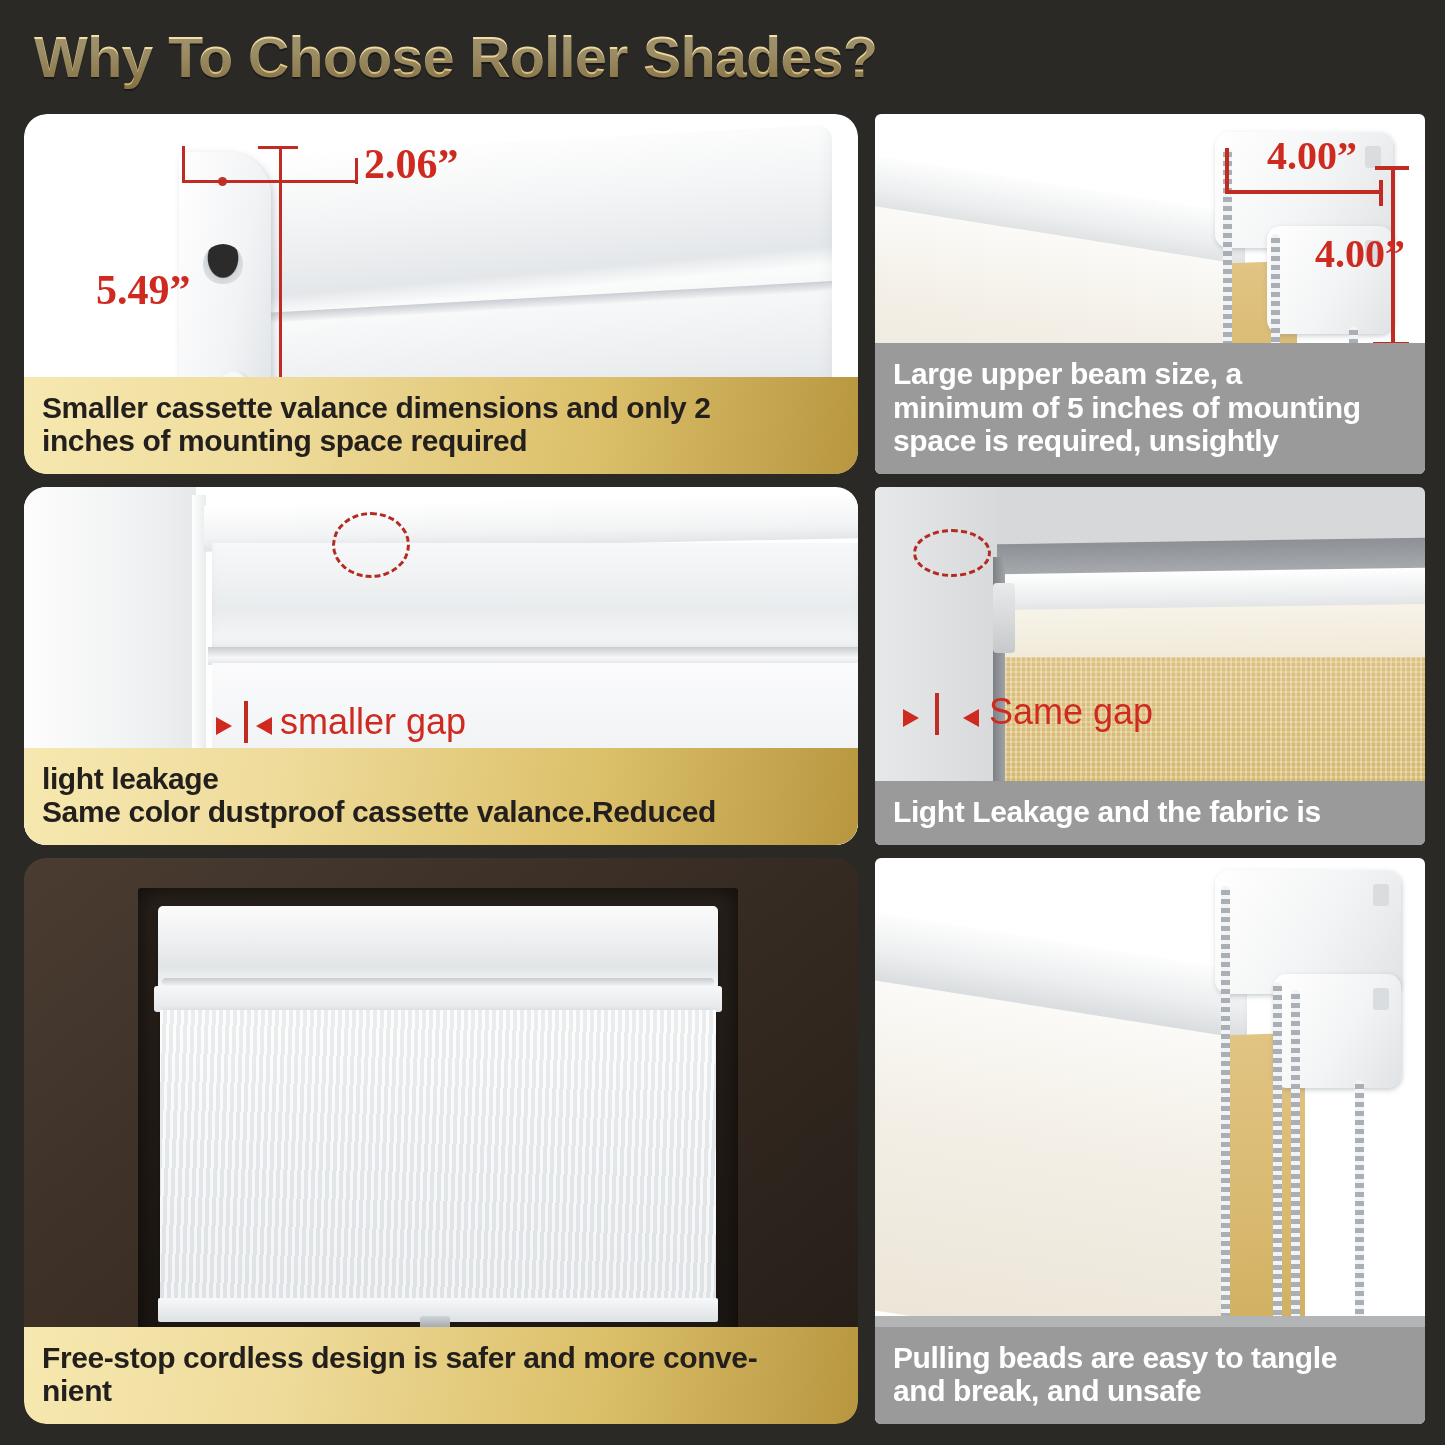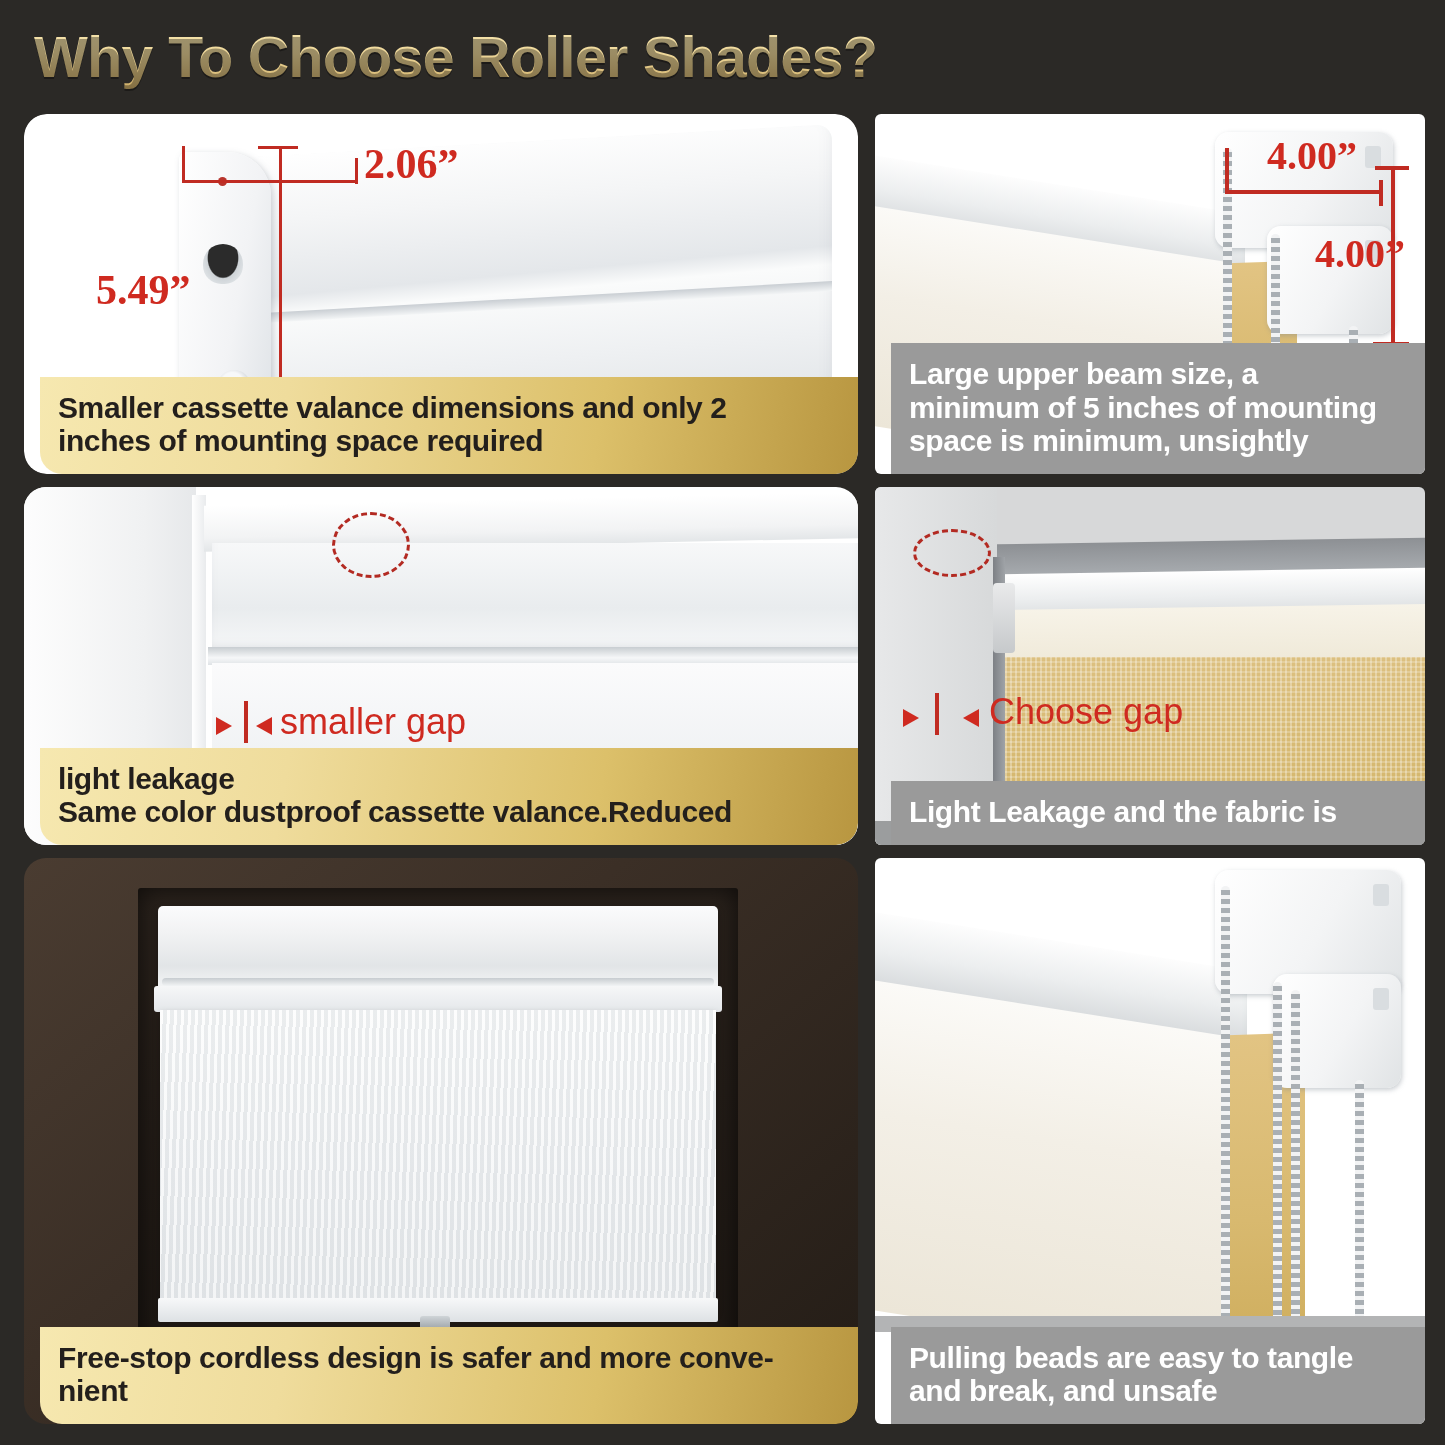--- a/index.html
+++ b/index.html
@@ -30,21 +30,21 @@
   .panel.right { left:875px; width:550px; border-radius:6px; }
 
   .row1 { top:114px; height:360px; }
   .row2 { top:487px; height:358px; }
   .row3 { top:858px; height:566px; }
 
   .photo { position:absolute; left:0; top:0; right:0; bottom:0; overflow:hidden; }
 
   
   .cap {
-    position:absolute; left:16px; right:0; bottom:0;
+    position:absolute; left:0; right:0; bottom:0;
     padding:14px 18px 16px 18px;
     font-weight:bold; line-height:1.12;
     letter-spacing:-0.4px;
   }
   .cap.gold {
     background:linear-gradient(100deg,#f6e8b0 0%,#efdc9c 30%,#dcc06a 68%,#b89640 100%);
     color:#231f1c; font-size:30px;
     border-bottom-left-radius:22px; border-bottom-right-radius:22px;
   }
   .cap.gray { background:#9a9a9a; color:#ffffff; font-size:30px; }
@@ -259,21 +259,21 @@
     <div class="dim-lbl" style="left:392px;top:18px;font-size:40px;">4.00”</div>
 
     <div class="dim-line" style="left:516px;top:52px;width:4px;height:180px;"></div>
     <div class="tick" style="left:500px;top:52px;width:34px;height:4px;"></div>
     <div class="tick" style="left:498px;top:228px;width:36px;height:4px;"></div>
     <div class="dim-lbl" style="left:440px;top:116px;font-size:40px;">4.00”</div>
   </div>
   <div class="cap gray">
     <span class="ln">Large upper beam size, a</span>
     <span class="ln">minimum of 5 inches of mounting</span>
-    <span class="ln">space is minimum, unsightly</span>
+    <span class="ln">space is required, unsightly</span>
   </div>
 </div>
 
 <div class="panel left row2">
   <div class="photo p3">
     <div class="wall"></div>
     <div class="frame"></div>
     <div class="head"></div>
     <div class="shade1"></div>
     <div class="rail"></div>
@@ -297,21 +297,21 @@
     <div class="tube2"></div>
     <div class="cream"></div>
     <div class="darkedge"></div>
     <div class="bracket4"></div>
     <div class="tanfab"></div>
     <div class="floor"></div>
     <div class="dashcirc" style="left:38px;top:42px;width:78px;height:48px;"></div>
     <div class="arrow-r" style="left:28px;top:222px;"></div>
     <div class="tick" style="left:60px;top:206px;width:4px;height:42px;"></div>
     <div class="arrow-l" style="left:88px;top:222px;"></div>
-    <div class="gap-lbl" style="left:114px;top:204px;font-size:36px;">Choose gap</div>
+    <div class="gap-lbl" style="left:114px;top:204px;font-size:36px;">Same gap</div>
   </div>
   <div class="cap gray">
     <span class="ln">Light Leakage and the fabric is</span>
   </div>
 </div>
 
 <div class="panel left row3">
   <div class="photo p5">
     <div class="recess"></div>
     <div class="sky">

